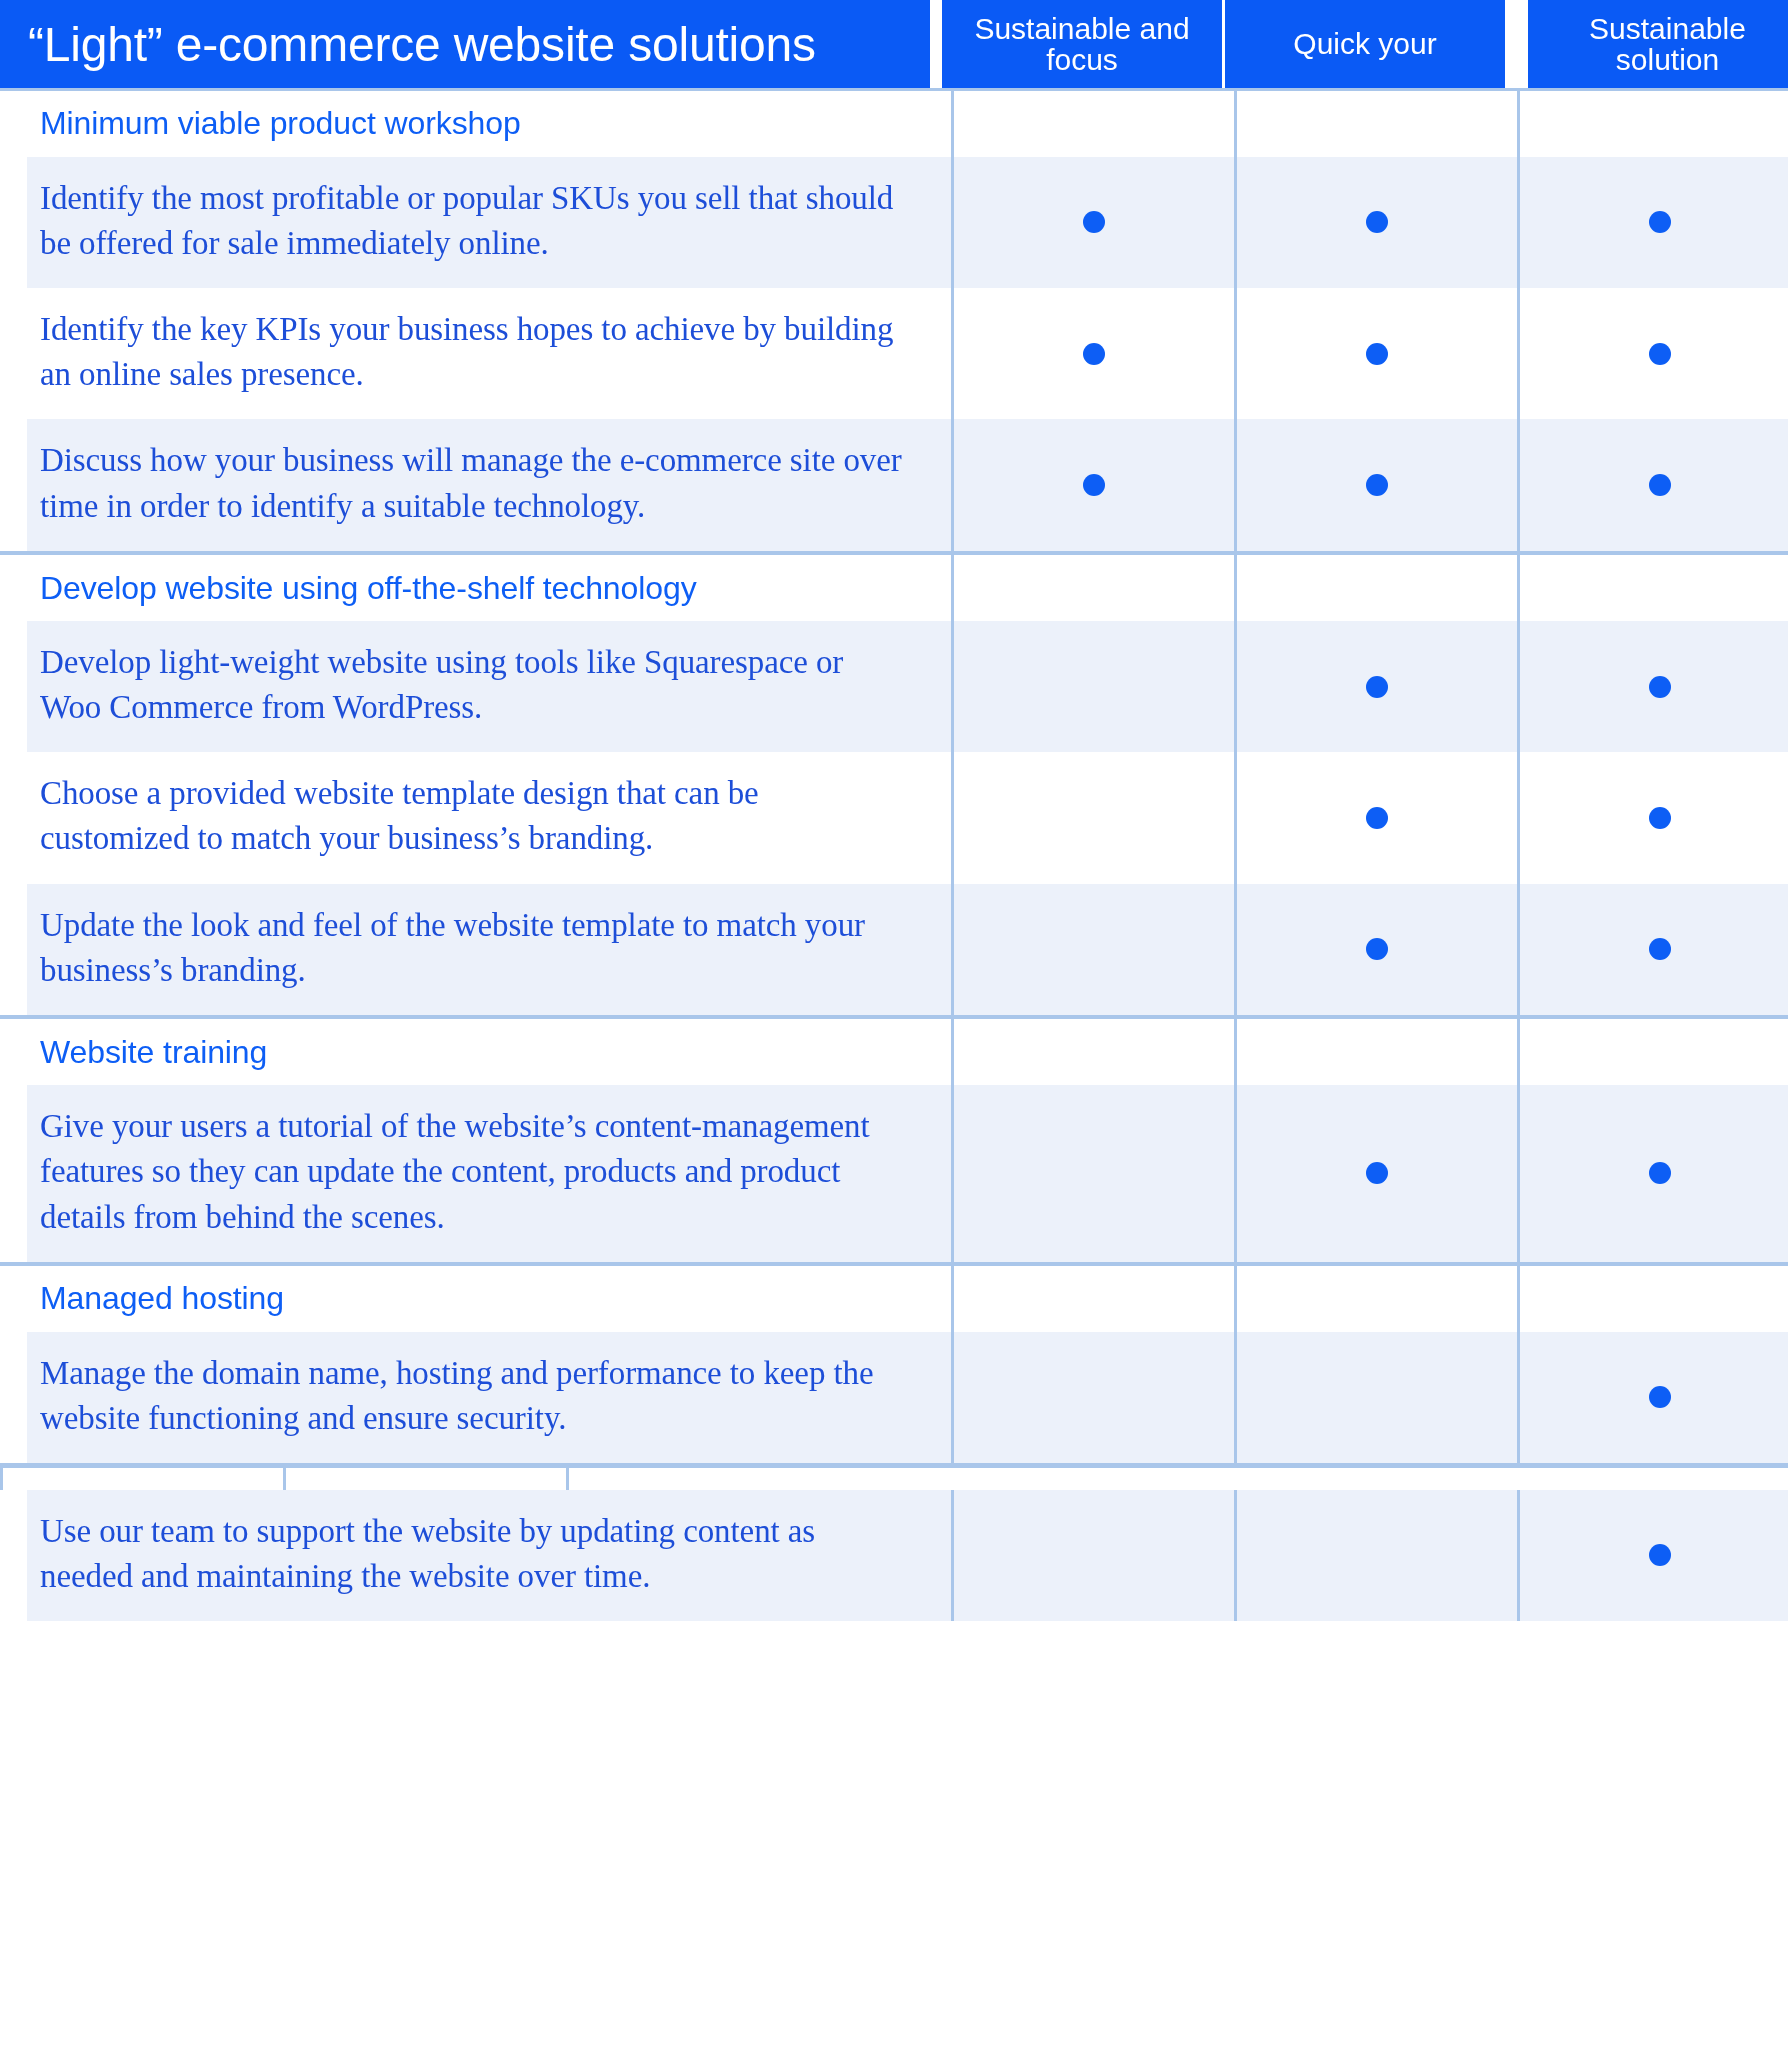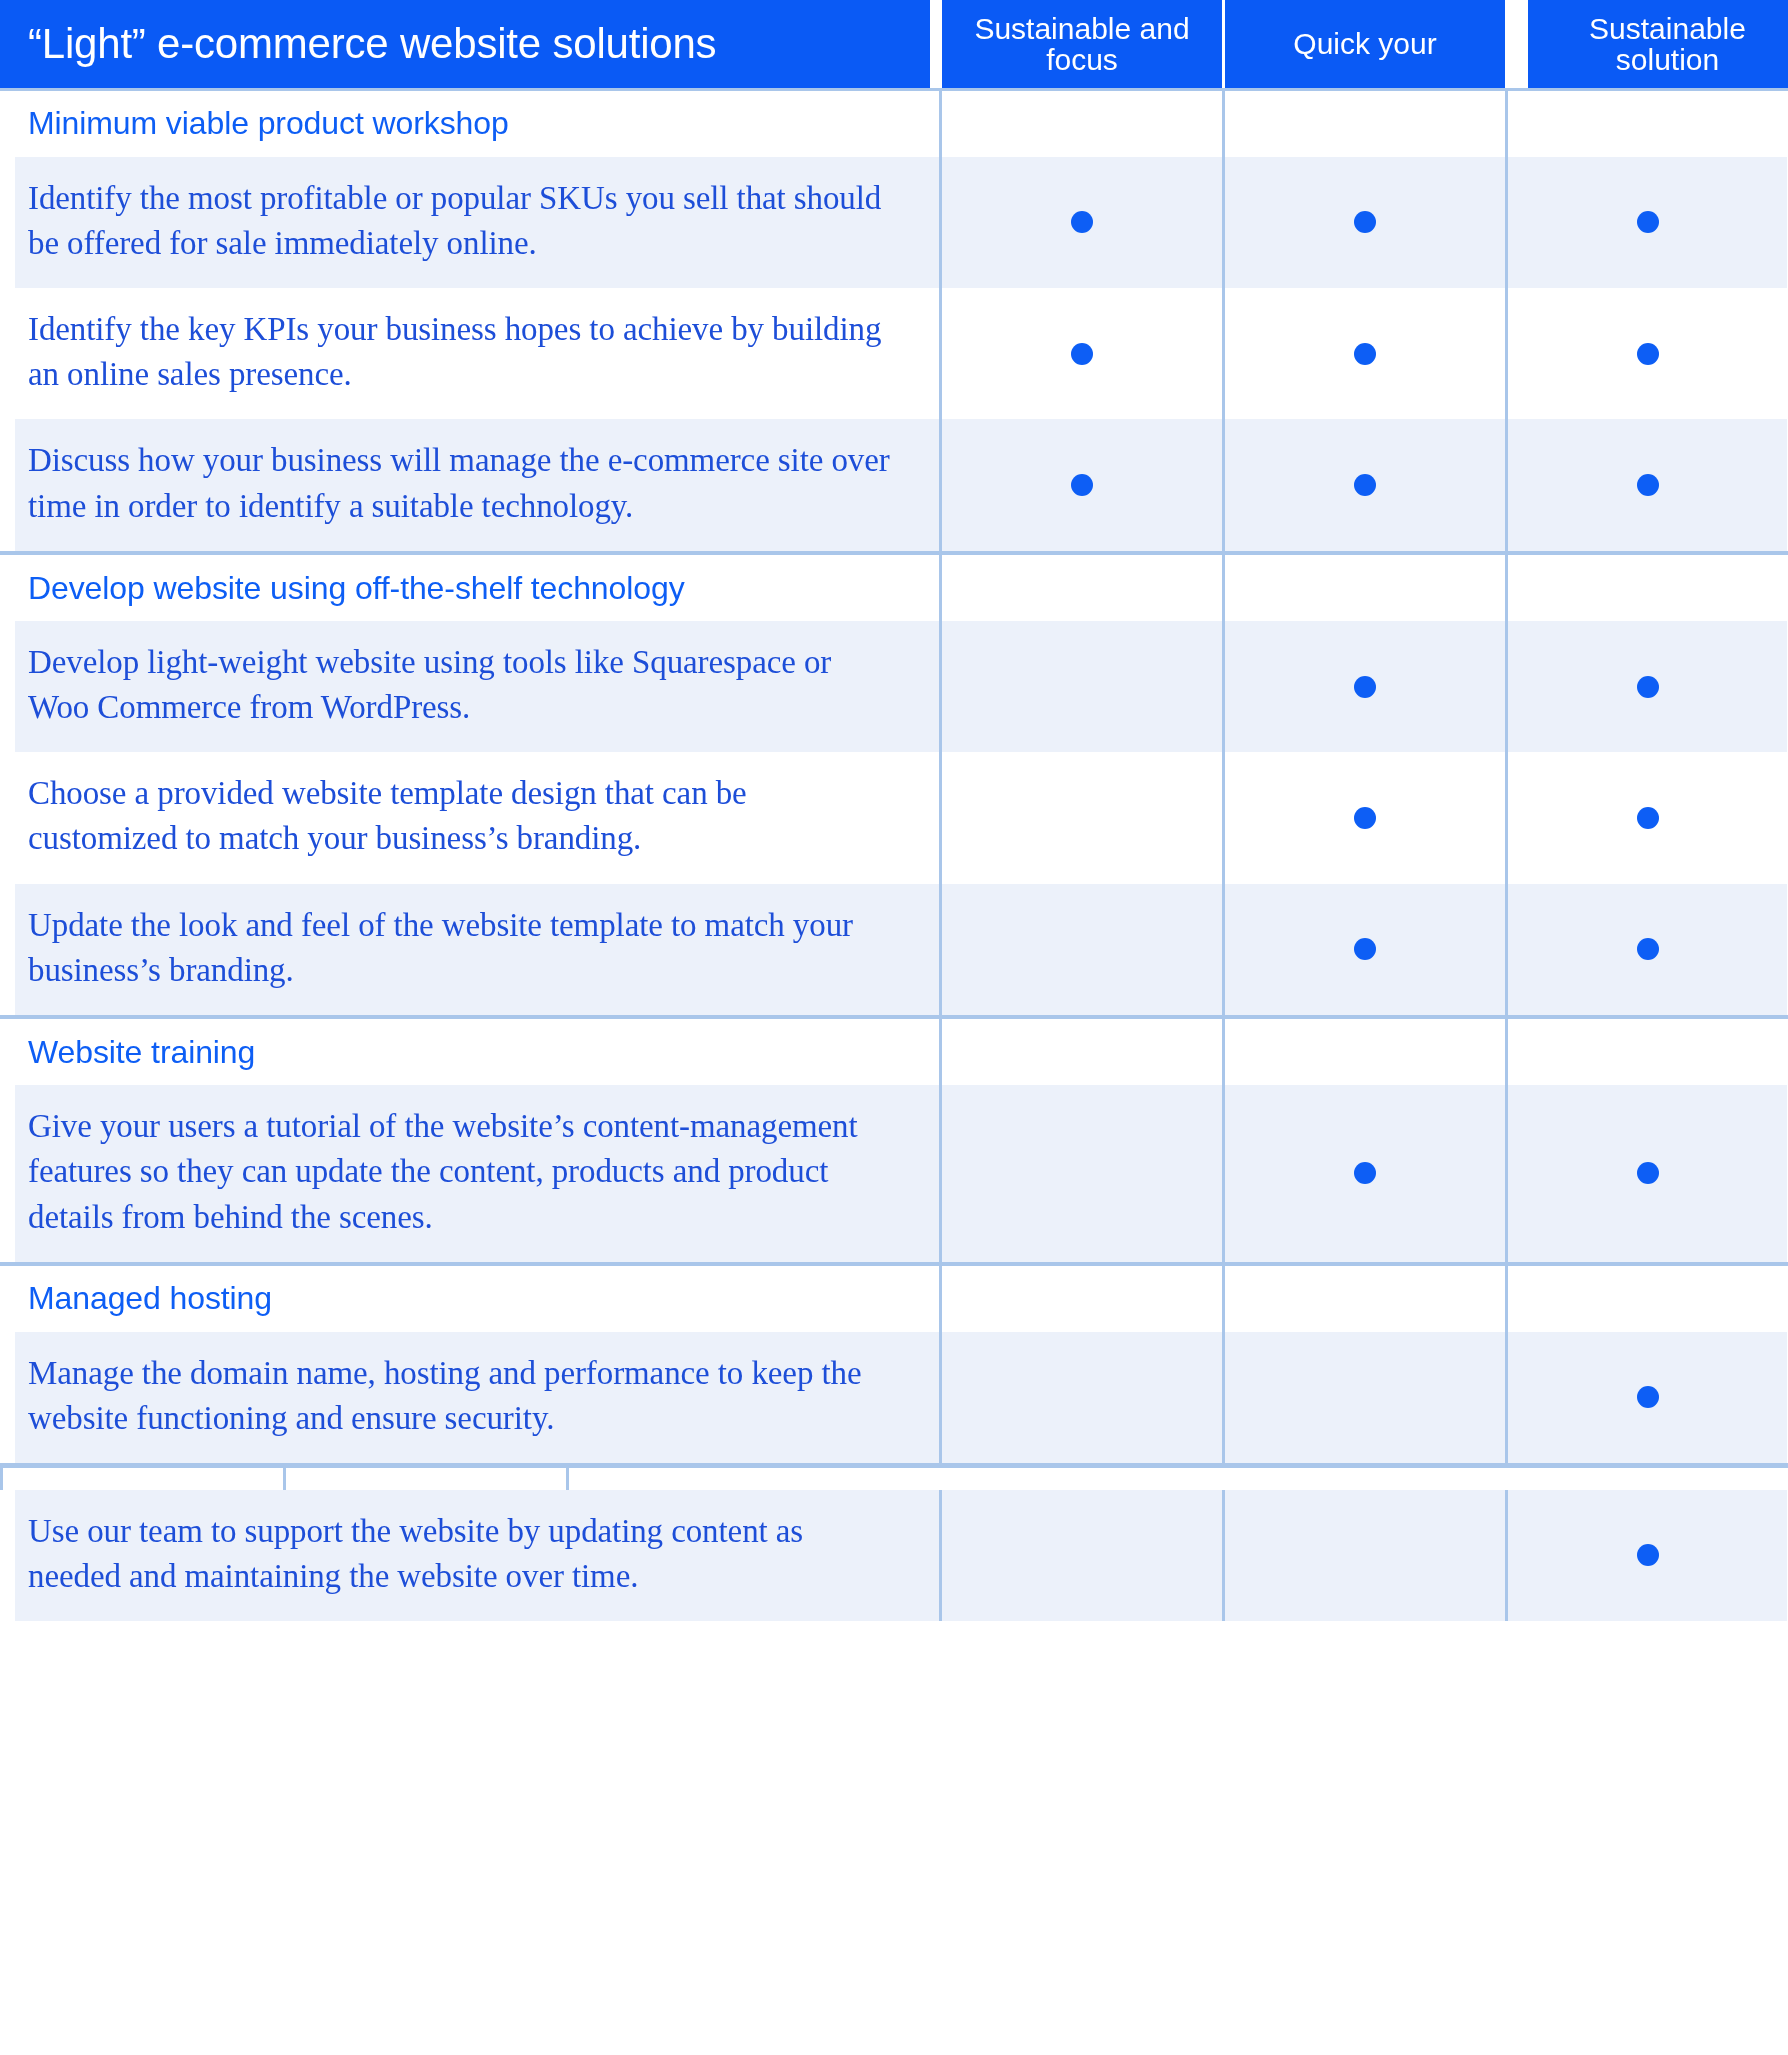--- a/index.html
+++ b/index.html
@@ -28,40 +28,41 @@
     width: 100%;
     box-sizing: border-box;
     align-items: stretch;
   }
 
   .c-desc {
     width: 939px;
     flex: 0 0 939px;
     box-sizing: border-box;
     position: relative;
+    margin-left: 12px;
   }
   .c-mark {
     flex: 0 0 283px;
     width: 283px;
     box-sizing: border-box;
     border-left: 3px solid #a9c6ea;
     display: flex;
     align-items: center;
     justify-content: center;
     position: relative;
   }
   .c-mark.last { flex: 0 0 282px; width: 282px; }
 
   
   .header-row { height: 88px; }
 
   .hdr-title {
     background: #0a5af5;
     color: #ffffff;
-    font-size: 42px;
+    font-size: 48px;
     font-weight: 400;
     letter-spacing: -0.2px;
     display: flex;
     align-items: center;
     padding-left: 28px;
     box-sizing: border-box;
     height: 100%;
     width: 930px;
     flex: 0 0 930px;
   }

